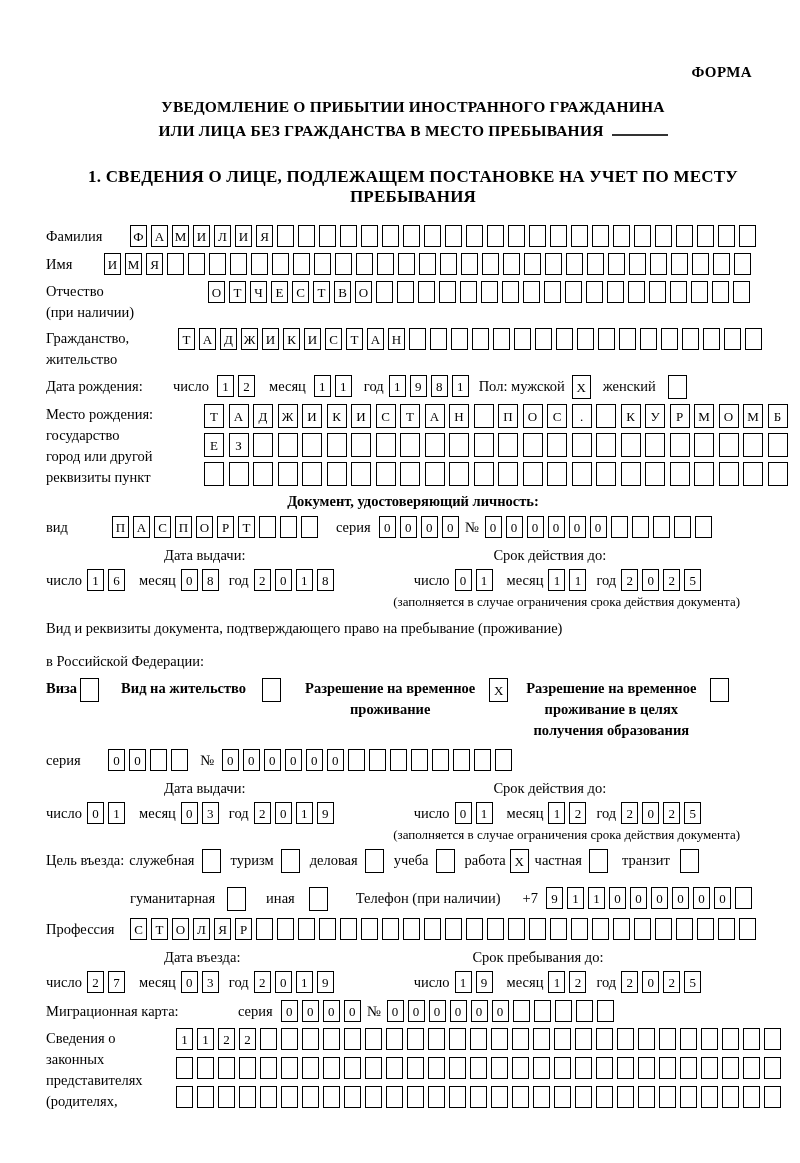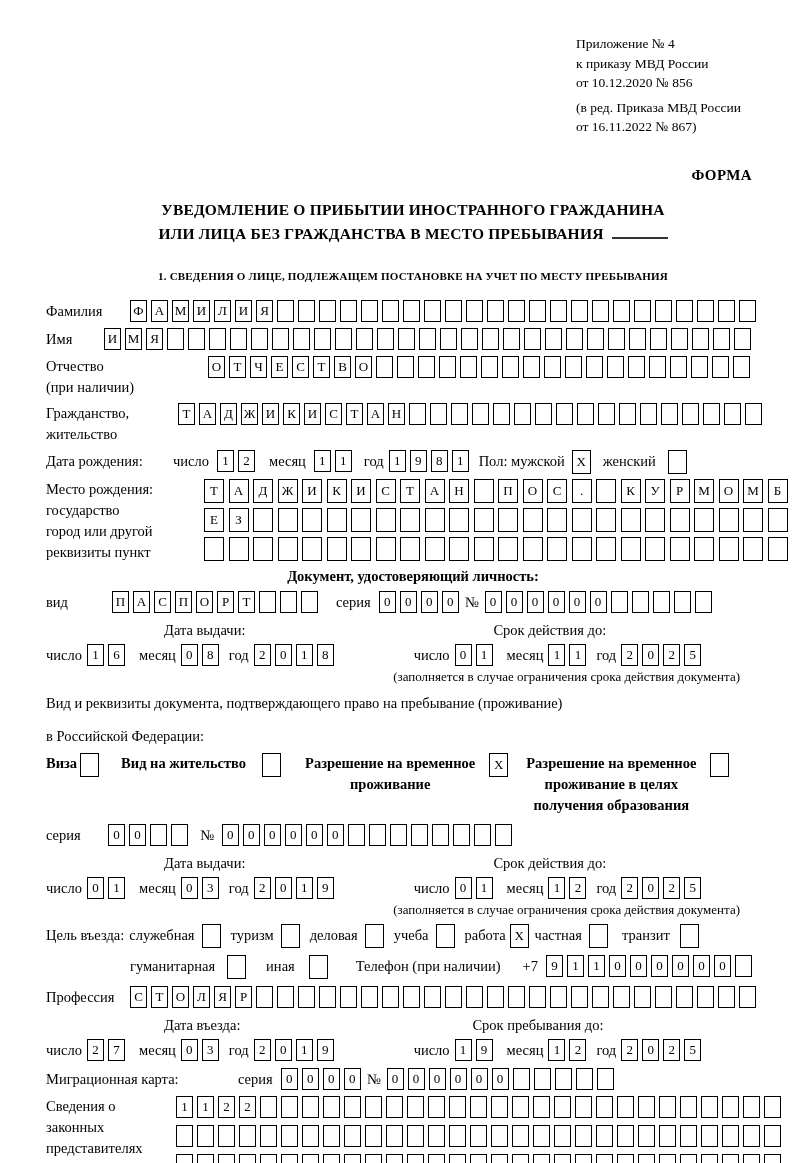--- a/index.html
+++ b/index.html
@@ -7,21 +7,21 @@
        font-family:"Liberation Serif",serif;}
   .page{box-sizing:border-box;width:800px;height:1163px;padding:34px 20px 0 46px;}
 
   
   .hdr-right{display:flex;justify-content:flex-end;padding-right:8px;}
   .appendix{width:196px;font-size:13.5px;line-height:1.45;}
   .appendix .gap{height:5px;}
   .forma{font-weight:bold;font-size:15px;text-align:right;padding-right:28px;margin-top:30px;letter-spacing:.4px;}
   .title{font-weight:bold;font-size:15.5px;text-align:center;margin-top:14px;line-height:1.55;letter-spacing:.2px;}
   .blankline{display:inline-block;width:56px;border-bottom:2px solid #333;height:13px;margin-left:8px;}
-  .sect{font-weight:bold;font-size:11px;text-align:center;margin-top:24px;margin-bottom:18px;letter-spacing:.2px;}
+  .sect{font-weight:bold;font-size:17px;text-align:center;margin-top:24px;margin-bottom:18px;letter-spacing:.2px;}
 
   
   .frow{display:flex;align-items:flex-start;margin-bottom:5px;}
   .lbl{font-size:14.5px;line-height:23px;flex:0 0 auto;white-space:nowrap;}
   .lbl2{font-size:14.5px;line-height:21px;}
   .cells{display:flex;flex:0 0 auto;}
   .cell{box-sizing:border-box;flex:0 0 auto;width:17px;height:22px;border:1.8px solid #000;
         margin-right:4px;display:flex;align-items:center;justify-content:center;
         font-size:13px;line-height:1;}
   .cells-lg .cell{width:20px;height:24px;margin-right:4.5px;}
@@ -33,30 +33,20 @@
   .mt2{margin-top:2px;}
   .dategrp{display:flex;align-items:flex-start;}
   .dategrp .lbl{margin-right:5px;}
   .optlbl{font-size:14.5px;line-height:21px;text-align:center;white-space:nowrap;font-weight:bold;}
 </style>
 </head>
 <body>
 
 <div class="page">
 
-  <div class="hdr-right">
-    <div class="appendix">
-      <div>Приложение № 4</div>
-      <div>к приказу МВД России</div>
-      <div>от 10.12.2020 № 856</div>
-      <div class="gap"></div>
-      <div>(в ред. Приказа МВД России</div>
-      <div>от 16.11.2022 № 867)</div>
-    </div>
-  </div>
 
   <div class="forma">ФОРМА</div>
 
   <div class="title">
     <div>УВЕДОМЛЕНИЕ О ПРИБЫТИИ ИНОСТРАННОГО ГРАЖДАНИНА</div>
     <div>
       <span>ИЛИ ЛИЦА БЕЗ ГРАЖДАНСТВА В МЕСТО ПРЕБЫВАНИЯ</span><span class="blankline"></span>
     </div>
   </div>
 
@@ -509,21 +499,21 @@
           <span class="cell">2</span>
           <span class="cell">0</span>
           <span class="cell">2</span>
           <span class="cell">5</span>
         </span>
     </span>
   </div>
 
   <div class="note" style="text-align:right;padding-right:40px;margin-bottom:6px">(заполняется в случае ограничения срока действия документа)</div>
 
-  <div class="frow" style="margin-bottom:7px">
+  <div class="frow" style="margin-bottom:14px">
     <span class="lbl">Цель въезда:</span>
     <span class="lbl" style="margin-left:5px">служебная</span>
     <span class="cells cb">
         <span class="cell"></span>
       </span>
     <span class="lbl ml10">туризм</span>
     <span class="cells cb">
         <span class="cell"></span>
       </span>
     <span class="lbl ml10">деловая</span>

